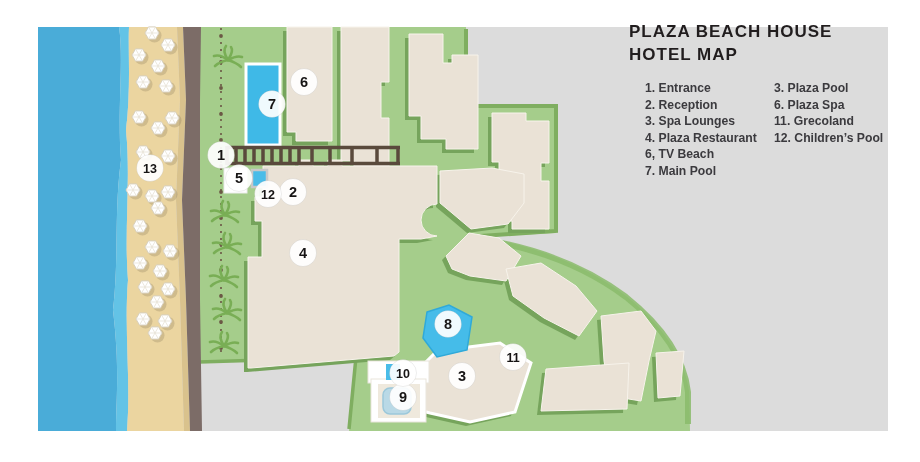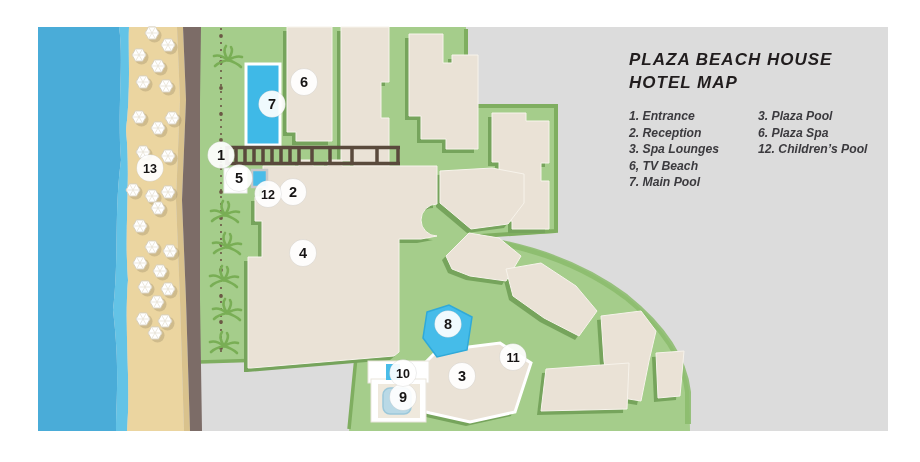--- a/index.html
+++ b/index.html
@@ -1,22 +1,22 @@
 <!DOCTYPE html>
 <html><head>
 <meta charset="utf-8">
 <style>
   html,body{margin:0;padding:0;background:#ffffff;}
   body{font-family:"Liberation Sans", sans-serif;}
   #stage{position:relative;width:920px;height:462px;background:#ffffff;overflow:hidden;}
   #mapsvg{position:absolute;left:0;top:0;}
-  .legend{position:absolute;left:629px;top:48px;width:255px;color:#232021;font-style:italic;}
+  .legend{position:absolute;left:629px;top:20px;width:255px;color:#232021;}
   .legend-title{font-size:17px;font-weight:bold;letter-spacing:1px;line-height:23px;color:#211d1e;}
   .legend-cols{position:relative;margin-top:14px;}
-  .legend-col{position:absolute;top:0;white-space:nowrap;}
+  .legend-col{position:absolute;top:0;white-space:nowrap;margin-left:16px;}
   .legend-col.c1{left:0;}
   .legend-col.c2{left:129px;}
   .legend-item{font-size:12.2px;font-weight:bold;color:#3b3a3e;line-height:16.6px;}
   .marker-text{font-family:"Liberation Sans", sans-serif;font-weight:bold;fill:#161414;}
 </style>
 </head>
 <body>
 
 <div id="stage">
 
@@ -254,24 +254,26 @@
 <div class="legend">
   <div class="legend-title">
     <div>PLAZA BEACH HOUSE</div>
     <div>HOTEL MAP</div>
   </div>
   <div class="legend-cols">
     <div class="legend-col c1">
       <div class="legend-item">1. Entrance</div>
       <div class="legend-item">2. Reception</div>
       <div class="legend-item">3. Spa Lounges</div>
+      <div class="legend-item">4. Plaza Restaurant</div>
       <div class="legend-item">6, TV Beach</div>
       <div class="legend-item">7. Main Pool</div>
     </div>
     <div class="legend-col c2">
       <div class="legend-item">3. Plaza Pool</div>
       <div class="legend-item">6. Plaza Spa</div>
+      <div class="legend-item">11. Grecoland</div>
       <div class="legend-item">12. Children’s Pool</div>
     </div>
   </div>
 </div>
 
 </div>
 
 </body></html>

